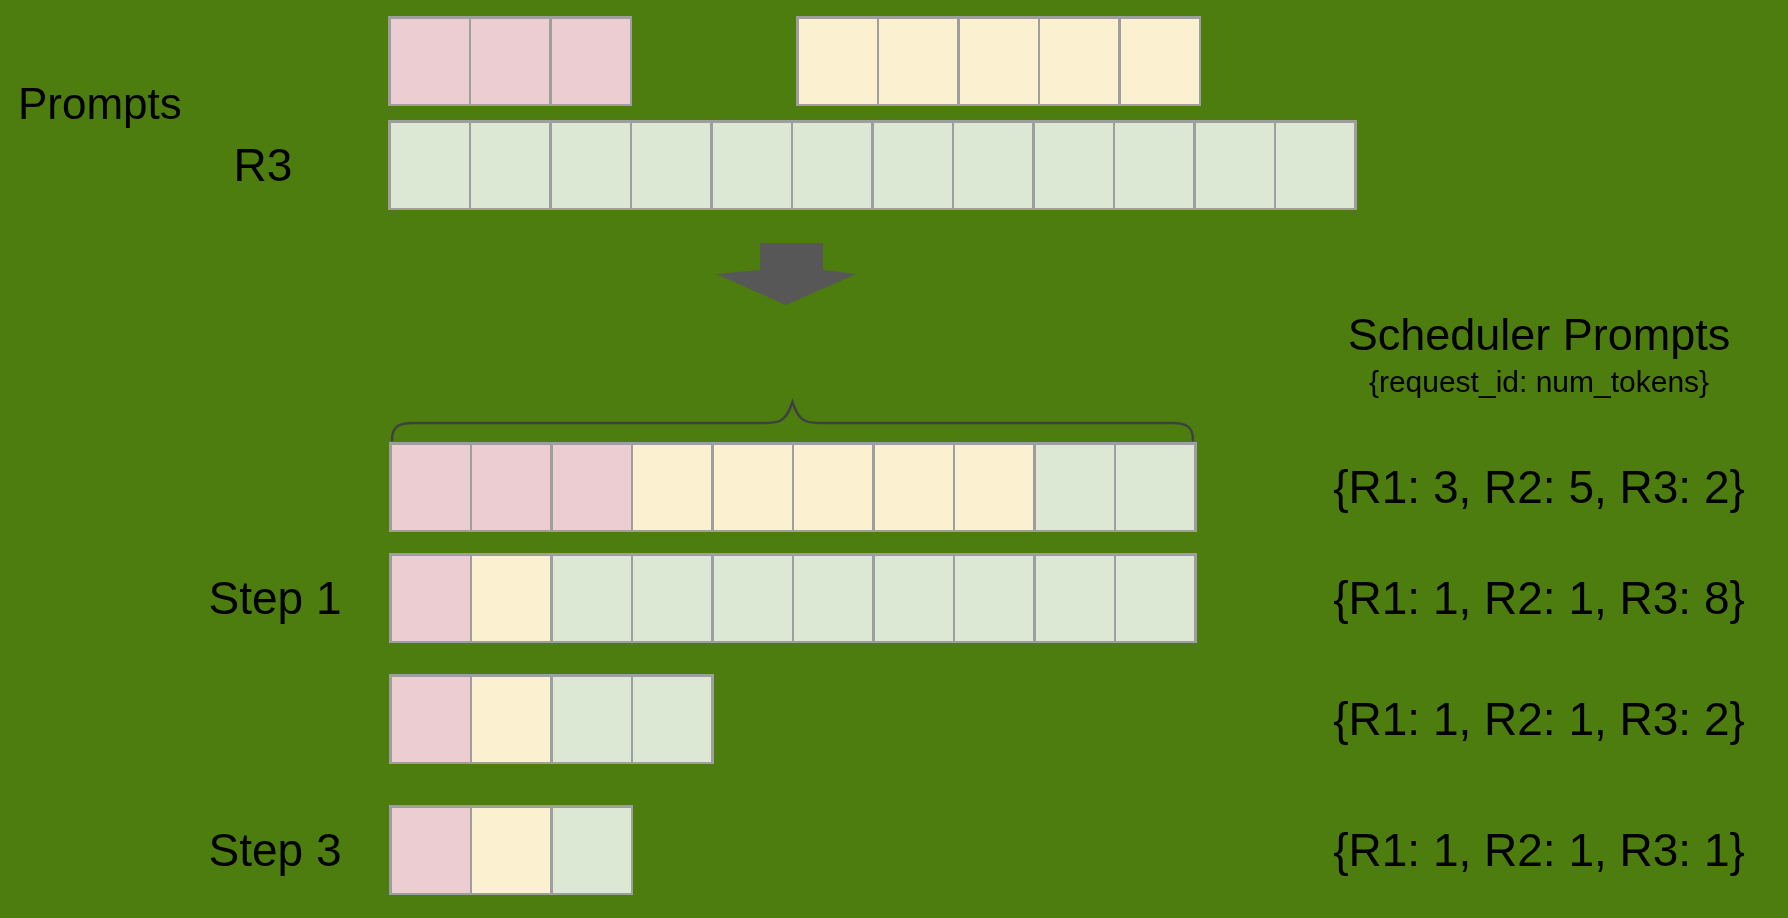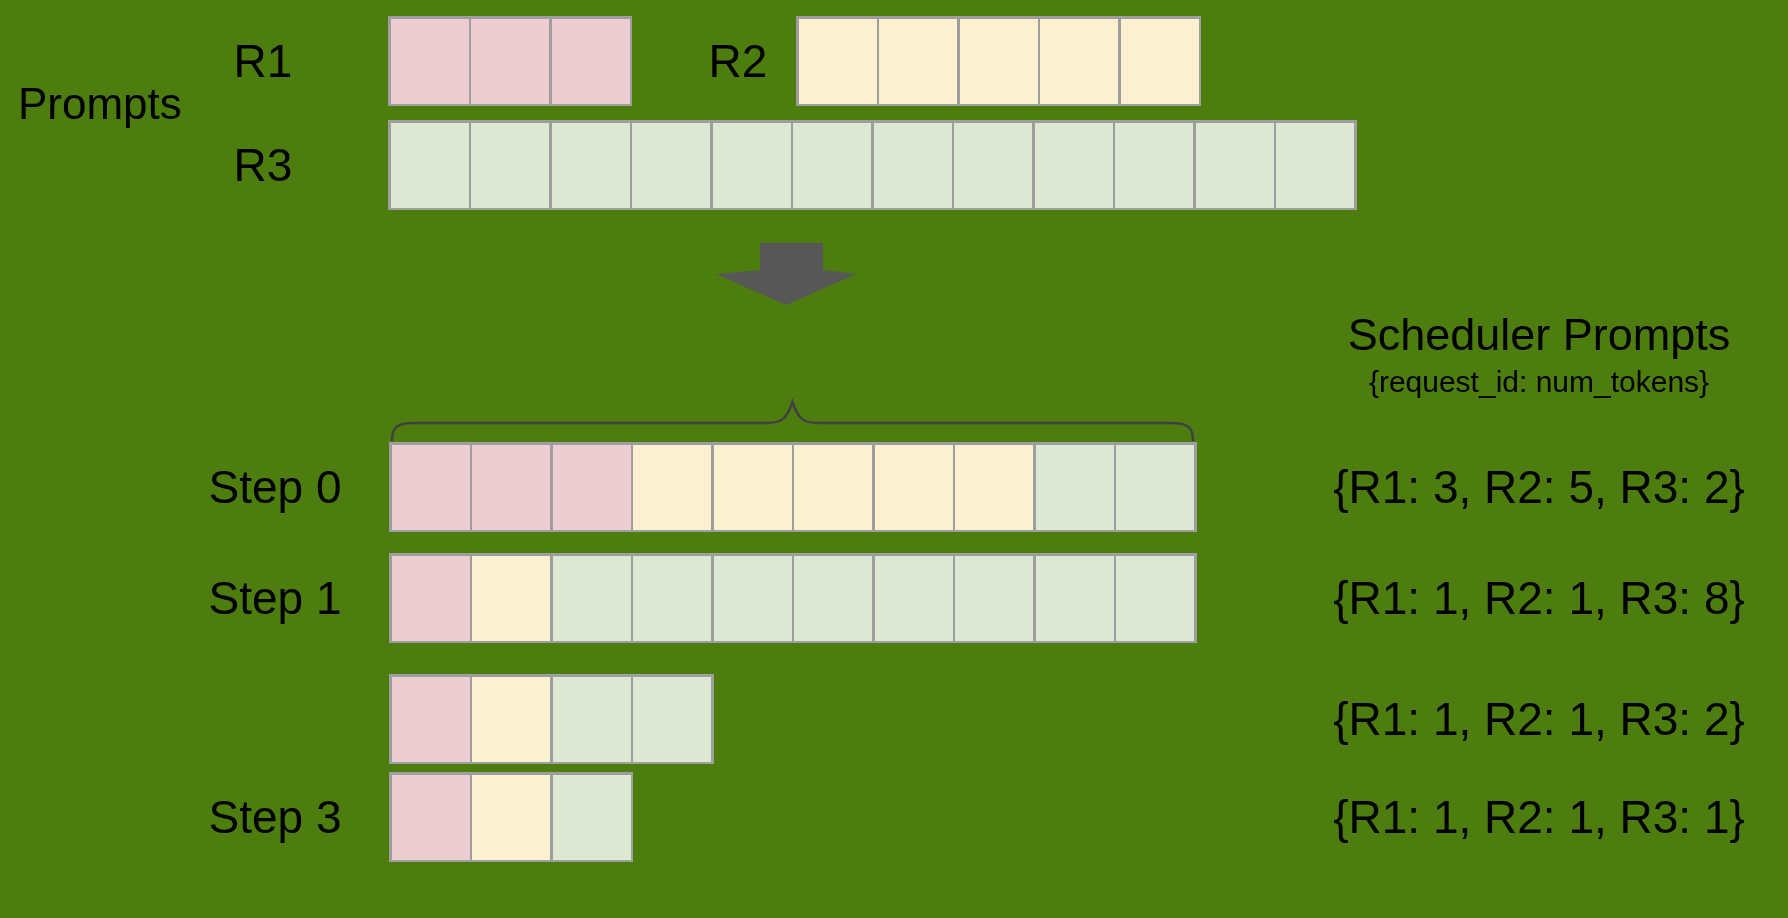--- a/index.html
+++ b/index.html
@@ -39,28 +39,26 @@
   .out-subtitle { font-size: 30px; line-height: 40px; margin-top: 2px; }
   .step-output { font-size: 46px; white-space: nowrap; }
 </style>
 </head>
 <body>
 
 <div class="canvas">
 
   <div class="abs label prompts-label" style="left:18px; top:78px;">Prompts</div>
 
-  <div class="abs label center-box" style="left:208px; top:16px; width:110px; height:90px;">R1</div>
   <div class="abs token-row" style="left:388px; top:16px;">
       <div class="cell" style="background: rgb(236, 205, 210);"></div>
       <div class="cell" style="background: rgb(236, 205, 210);"></div>
       <div class="cell" style="background: rgb(236, 205, 210);"></div>
     </div>
 
-  <div class="abs label center-box" style="left:683px; top:16px; width:110px; height:90px;">R2</div>
   <div class="abs token-row" style="left:796px; top:16px;">
       <div class="cell" style="background: rgb(251, 240, 208);"></div>
       <div class="cell" style="background: rgb(251, 240, 208);"></div>
       <div class="cell" style="background: rgb(251, 240, 208);"></div>
       <div class="cell" style="background: rgb(251, 240, 208);"></div>
       <div class="cell" style="background: rgb(251, 240, 208);"></div>
     </div>
 
   <div class="abs label center-box" style="left:208px; top:120px; width:110px; height:90px;">R3</div>
   <div class="abs token-row" style="left:388px; top:120px;">
@@ -86,21 +84,20 @@
   <svg class="abs" style="left:389px; top:396px;" width="807" height="46" viewBox="0 0 807 46">
     <path d="M 3 44 C 3 31, 9 27, 24 27 L 378 27 C 392 27, 398 23, 403.5 6 C 409 23, 415 27, 429 27 L 783 27 C 798 27, 804 31, 804 44" fill="none" stroke="#404040" stroke-width="2.5" stroke-linecap="round"></path>
   </svg>
 
   <div class="abs" style="left:1290px; top:310px; width:498px; text-align:center;">
     <div class="out-title">Scheduler Prompts</div>
     <div class="out-subtitle">{request_id: num_tokens}</div>
   </div>
 
   <div class="abs" style="left:0; top:442px; width:1788px; height:90px;">
-    <div class="abs label center-box" style="left:165px; top:0; width:220px; height:90px;">Step 0</div>
     <div class="abs token-row" style="left:389px; top:0;">
         <div class="cell" style="background: rgb(236, 205, 210);"></div>
         <div class="cell" style="background: rgb(236, 205, 210);"></div>
         <div class="cell" style="background: rgb(236, 205, 210);"></div>
         <div class="cell" style="background: rgb(251, 240, 208);"></div>
         <div class="cell" style="background: rgb(251, 240, 208);"></div>
         <div class="cell" style="background: rgb(251, 240, 208);"></div>
         <div class="cell" style="background: rgb(251, 240, 208);"></div>
         <div class="cell" style="background: rgb(251, 240, 208);"></div>
         <div class="cell" style="background: rgb(221, 232, 212);"></div>
@@ -129,21 +126,21 @@
   <div class="abs" style="left:0; top:674px; width:1788px; height:90px;">
     <div class="abs token-row" style="left:389px; top:0;">
         <div class="cell" style="background: rgb(236, 205, 210);"></div>
         <div class="cell" style="background: rgb(251, 240, 208);"></div>
         <div class="cell" style="background: rgb(221, 232, 212);"></div>
         <div class="cell" style="background: rgb(221, 232, 212);"></div>
       </div>
     <div class="abs step-output center-box" style="left:1290px; top:0; width:498px; height:90px;">{R1: 1, R2: 1, R3: 2}</div>
   </div>
 
-  <div class="abs" style="left:0; top:772px; width:1788px; height:90px;">
+  <div class="abs" style="left:0; top:805px; width:1788px; height:90px;">
     <div class="abs label center-box" style="left:165px; top:0; width:220px; height:90px;">Step 3</div>
     <div class="abs token-row" style="left:389px; top:0;">
         <div class="cell" style="background: rgb(236, 205, 210);"></div>
         <div class="cell" style="background: rgb(251, 240, 208);"></div>
         <div class="cell" style="background: rgb(221, 232, 212);"></div>
       </div>
     <div class="abs step-output center-box" style="left:1290px; top:0; width:498px; height:90px;">{R1: 1, R2: 1, R3: 1}</div>
   </div>
 
 </div>

